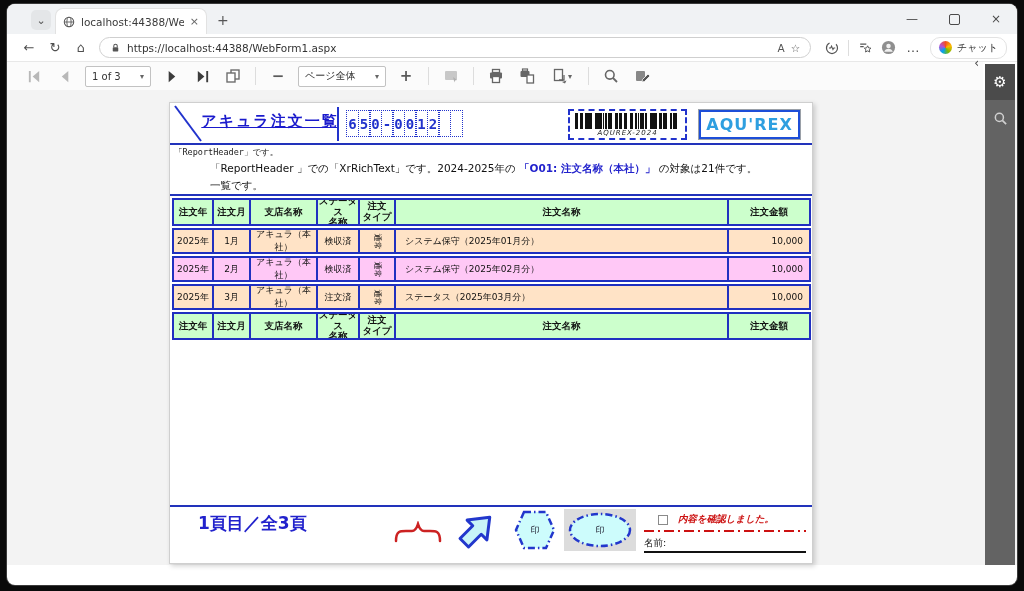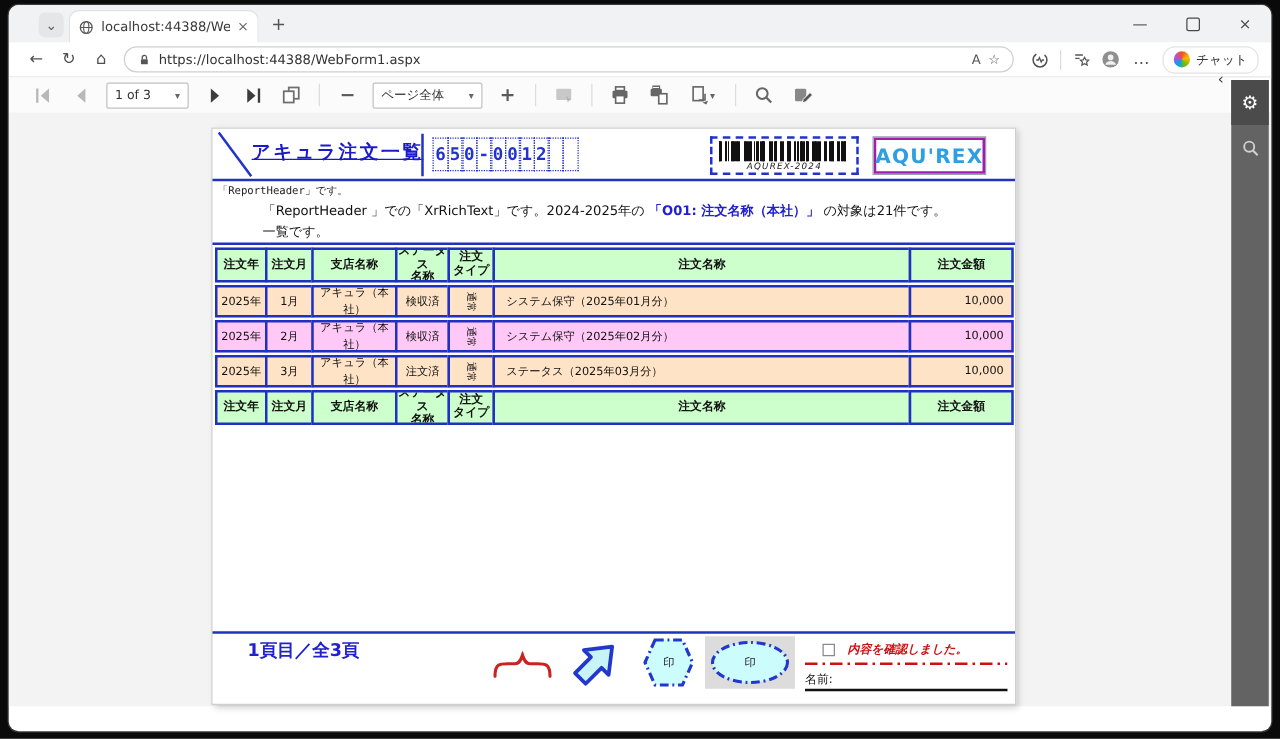--- a/index.html
+++ b/index.html
@@ -62,21 +62,21 @@
   .comb{position:absolute;left:176px;top:7px;display:flex;}
   .comb-cell{width:13px;height:27px;border:1.5px dotted #2233cc;margin-left:-1.5px;display:flex;align-items:center;
              justify-content:center;font-family:"DejaVu Sans Mono",monospace;font-weight:bold;font-size:14px;color:#2233cc;}
   .comb-cell:first-child{margin-left:0;}
   .barcode{position:absolute;left:398px;top:6px;width:119px;height:31px;border:2px dashed #2233cc;background:#fff;padding:2px 5px 1px;}
   .bars{height:16px;background:
         repeating-linear-gradient(90deg,#111 0 2px,transparent 2px 5px),
         repeating-linear-gradient(90deg,#111 0 1px,transparent 1px 7px),
         repeating-linear-gradient(90deg,#111 0 3px,transparent 3px 11px);}
   .bc-label{text-align:center;font-size:7px;font-style:italic;color:#222;letter-spacing:1px;line-height:9px;}
-  .logo-box{position:absolute;left:529px;top:7px;width:89px;height:29px;border:2px solid #a21caf;outline:1px solid #9aa0a8;
+  .logo-box{position:absolute;left:529px;top:7px;width:101px;height:29px;border:2px solid #1d4ed8;outline:1px solid #9aa0a8;
             background:#fff;display:flex;align-items:center;justify-content:center;}
   .logo-text{font-size:16px;font-weight:bold;color:#2e9fe0;letter-spacing:1px;}
   .note{position:absolute;left:4px;top:44px;font-family:"DejaVu Sans Mono",monospace;font-size:8.5px;color:#222;}
   .rich{position:absolute;left:40px;top:59px;font-size:10.5px;color:#111;width:590px;}
   .rich .hl{color:#2222cc;font-weight:bold;}
   .rich2{position:absolute;left:40px;top:76px;font-size:10.5px;color:#111;}
   
   .rtable{position:absolute;left:2px;top:95px;width:639px;}
   .t-row{display:flex;}
   .t-row + .t-row{margin-top:2px;}
@@ -88,21 +88,21 @@
   .t-data-row > div{height:26px;}
   .bg-peach > div{background:#ffe3c6;}
   .bg-pink  > div{background:#ffc8f6;}
   .c0{width:42px;} .c1{width:39px;} .c2{width:69px;} .c3{width:44px;} .c4{width:38px;}
   .c5{width:335px;justify-content:flex-start !important;padding-left:9px;}
   .c6{width:84px;}
   .t-data-row .c6{justify-content:flex-end !important;padding-right:6px;}
   .t-head-row .c5{justify-content:center !important;padding-left:0;}
   .type-rot{display:inline-block;transform:rotate(90deg);font-size:8px;white-space:nowrap;}
   
-  .pageinfo{position:absolute;left:28px;top:409px;font-size:14px;font-weight:bold;color:#2222cc;}
+  .pageinfo{position:absolute;left:28px;top:409px;font-size:17px;font-weight:bold;color:#2222cc;}
   .f-shape{position:absolute;}
   .stamp-wrap{position:absolute;display:flex;align-items:center;justify-content:center;}
   .stamp-label{position:absolute;font-size:9px;color:#223;}
   .gray-pad{background:#dcdcdc;}
   .chkbox{position:absolute;left:488px;top:412px;width:10px;height:10px;border:1.5px solid #8a8a8a;background:#fff;}
   .confirm-txt{position:absolute;left:508px;top:410px;font-size:9.5px;font-style:italic;font-weight:bold;color:#cc1111;}
   .name-label{position:absolute;left:474px;top:434px;font-size:9.5px;color:#111;}
   .name-line{position:absolute;left:474px;top:448px;width:162px;border-top:2px solid #111;}
 </style>
 </head>

